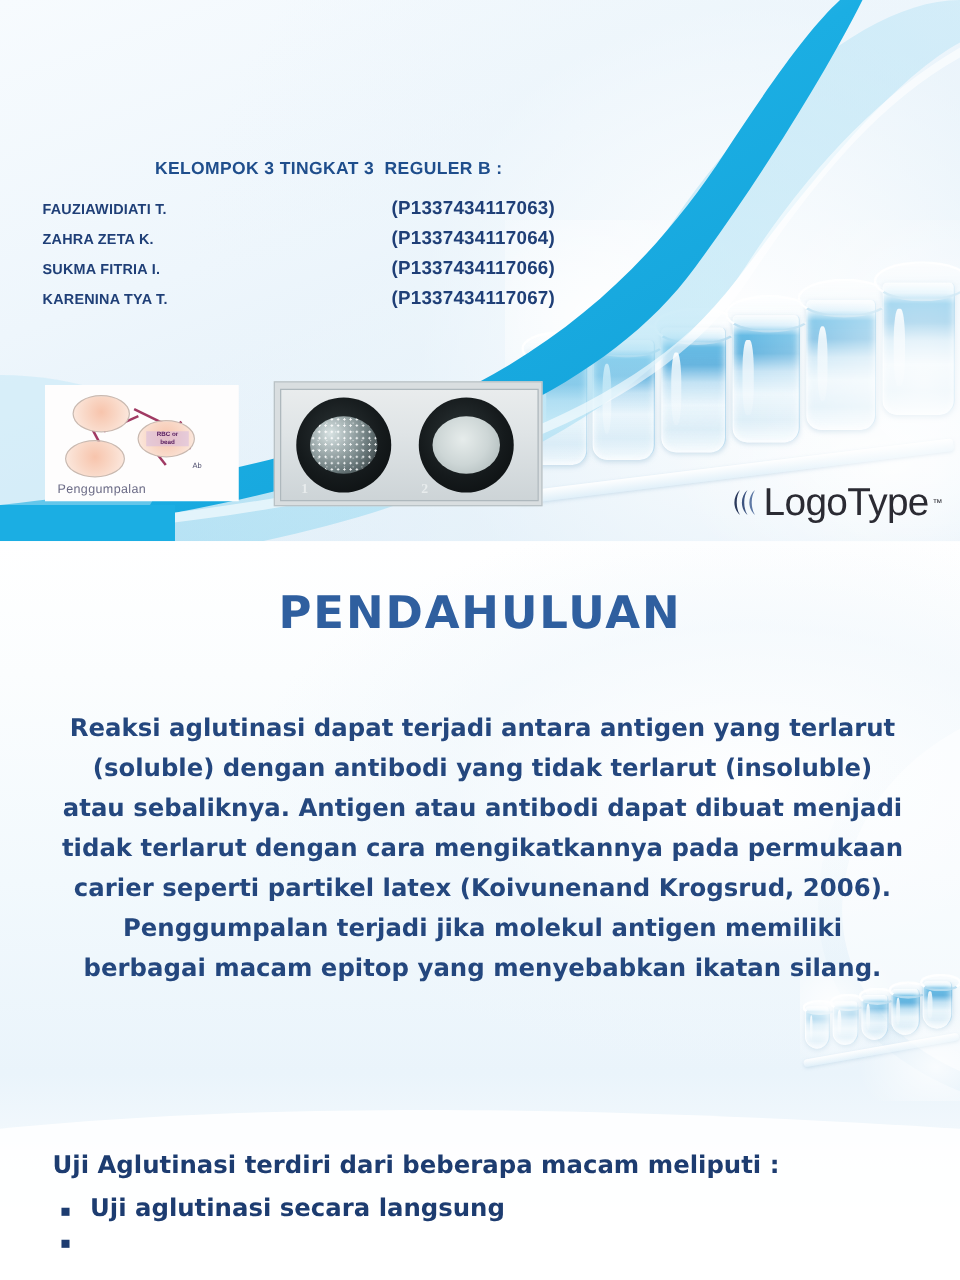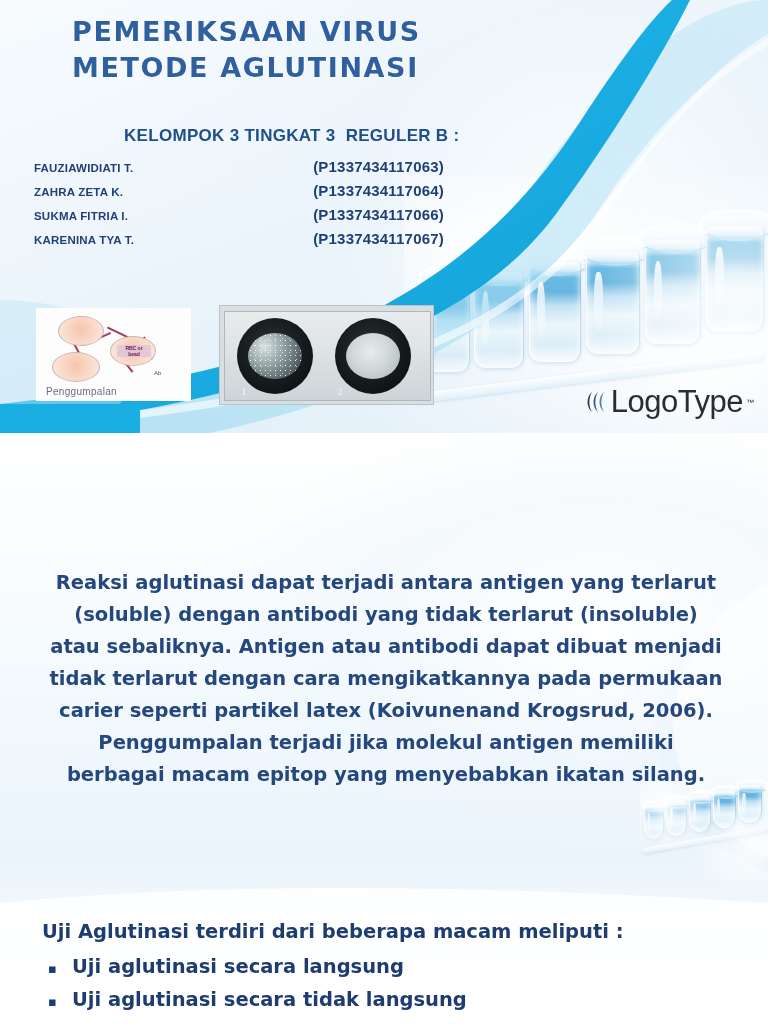--- a/index.html
+++ b/index.html
@@ -89,21 +89,21 @@
     font-weight: 800;
     letter-spacing: 1.6px;
     line-height: 36px;
     color: #2f5f9f;
     text-shadow: 1px 1px 0 rgba(255,255,255,0.6);
     font-family: "DejaVu Sans", sans-serif;
   }
 
   .group-line {
     position: absolute; left: 124px; top: 126px;
-    font-size: 17px; font-weight: 700;
+    font-size: 14px; font-weight: 700;
     letter-spacing: 0.3px;
     color: #1f4e8c;
     white-space: pre;
   }
 
   .members { position: absolute; left: 14px; top: 158px; width: 430px; }
   .member-row {
     display: flex; align-items: baseline;
     height: 24px;
   }
@@ -307,24 +307,20 @@
       <path d="M768,0 C700,0 612,70 540,175 C470,278 330,350 150,395 L0,420 L0,433 L210,433 C400,392 520,318 600,210 C660,130 720,60 768,34 Z" fill="url(#sw2)" opacity="0.55"></path>
 
       <path d="M768,0 L690,0 C660,60 606,146 556,214 C496,296 386,352 236,389 C170,406 96,420 0,430 L0,404 C120,391 214,372 290,346 C436,296 520,214 580,122 C618,64 648,22 672,0 Z" fill="url(#sw1)"></path>
 
       <path d="M768,46 C700,84 648,150 600,222 C548,300 448,352 318,386 C236,407 128,422 0,432 L0,424 C130,414 244,398 326,376 C452,342 548,288 596,214 C644,140 700,78 768,38 Z" fill="#FFFFFF" opacity="0.6"></path>
 
       <path d="M0,404 L140,404 L140,433 L0,433 Z" fill="#1BAEE3"></path>
       <path d="M0,300 C60,300 120,320 150,352 L120,404 L0,404 Z" fill="#BFE6F6" opacity="0.45"></path>
     </svg>
 
-    <h1 class="slide1-title">
-      <span>PEMERIKSAAN VIRUS</span><br>
-      <span>METODE AGLUTINASI</span>
-    </h1>
 
     <div class="group-line">KELOMPOK 3 TINGKAT 3  REGULER B :</div>
 
     <div class="members">
       <div class="member-row">
         <span class="member-name">FAUZIAWIDIATI T.</span>
         <span class="member-nim">(P1337434117063)</span>
       </div>
       <div class="member-row">
         <span class="member-name">ZAHRA ZETA K.</span>
@@ -400,30 +396,30 @@
     <div class="tube-photo" style="left:640px; top:338px; width:128px; height:110px;">
       <div class="tube-rail" style="left:2px; top:66px; width:126px; height:6px; transform:rotate(-10deg);"></div>
       <div class="tube" style="left:4px;  top:34px; width:20px; height:34px;"></div>
       <div class="tube" style="left:26px; top:30px; width:21px; height:35px;"></div>
       <div class="tube" style="left:49px; top:25px; width:22px; height:36px;"></div>
       <div class="tube" style="left:73px; top:20px; width:23px; height:37px;"></div>
       <div class="tube" style="left:98px; top:14px; width:24px; height:38px;"></div>
       <div class="haze"></div>
     </div>
 
+    <h2 class="s2-heading">PENDAHULUAN</h2>
 
     <p class="s2-paragraph">Reaksi aglutinasi dapat terjadi antara antigen yang terlarut (soluble) dengan antibodi yang tidak terlarut (insoluble) atau sebaliknya. Antigen atau antibodi dapat dibuat menjadi tidak terlarut dengan cara mengikatkannya pada permukaan carier seperti partikel latex (Koivunenand Krogsrud, 2006). Penggumpalan terjadi jika molekul antigen memiliki berbagai macam epitop yang menyebabkan ikatan silang.</p>
 
     <div class="s2-list-intro">Uji Aglutinasi terdiri dari beberapa macam meliputi :</div>
 
     <ul class="s2-bullets">
       <li>
         <span class="bullet-mark">▪</span>
         <span>Uji aglutinasi secara langsung</span>
       </li>
       <li>
         <span class="bullet-mark">▪</span>
-        <span>Uji aglutinasi secara tidak langsung</span>
       </li>
     </ul>
   </section>
 
 </div>
 
 </body></html>

